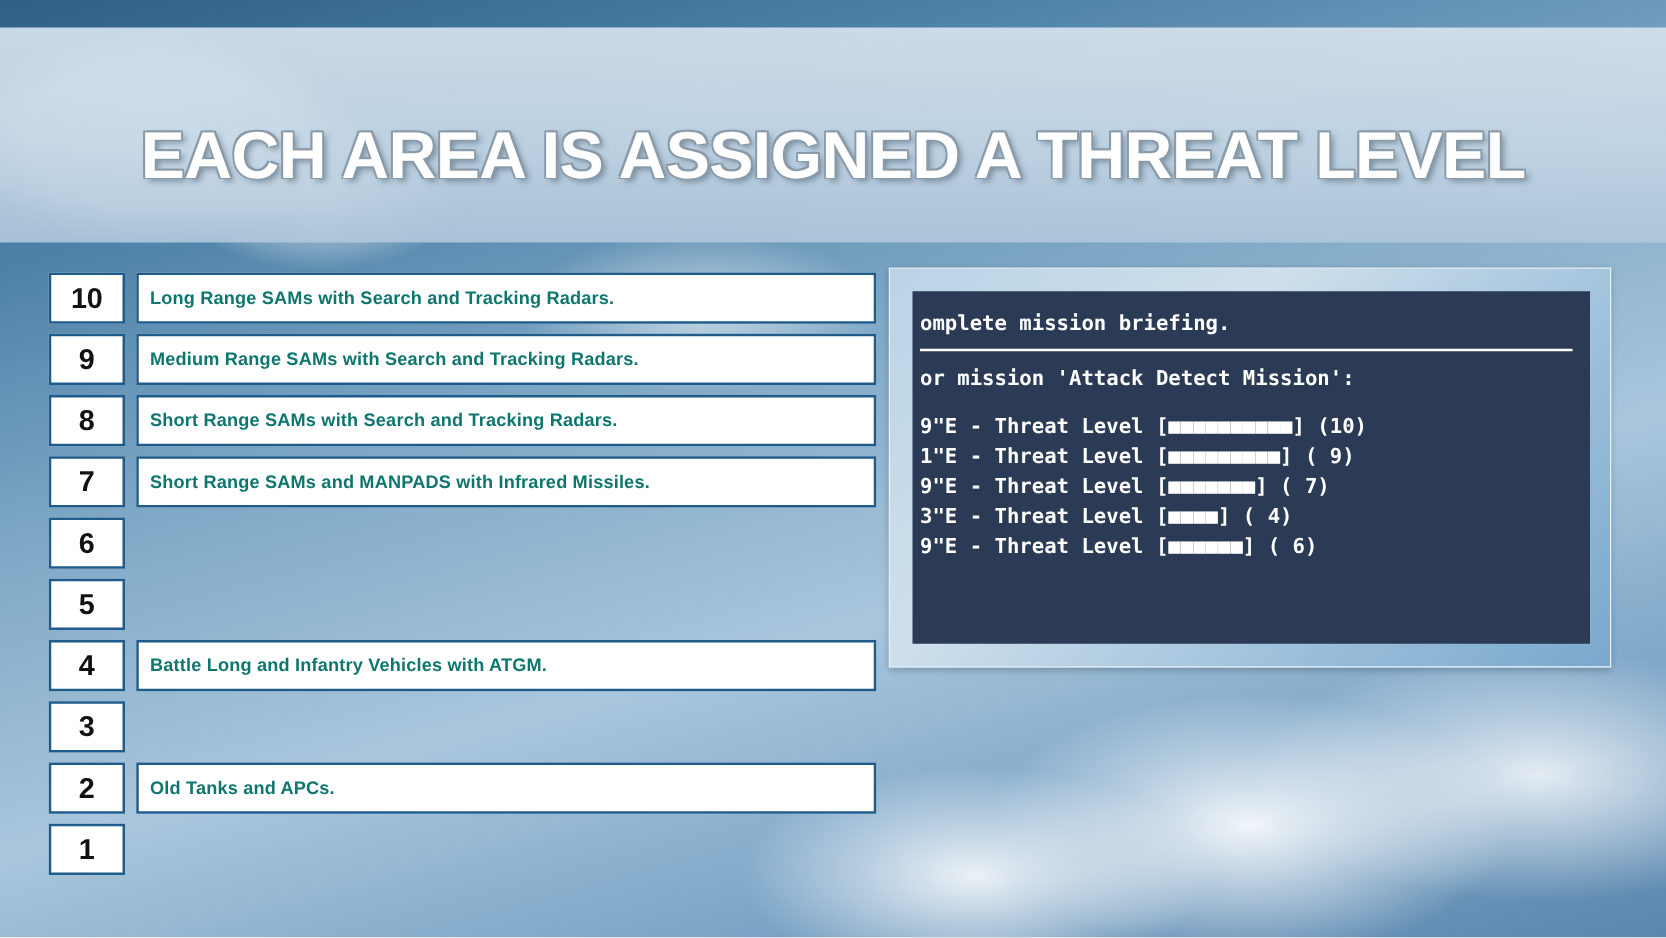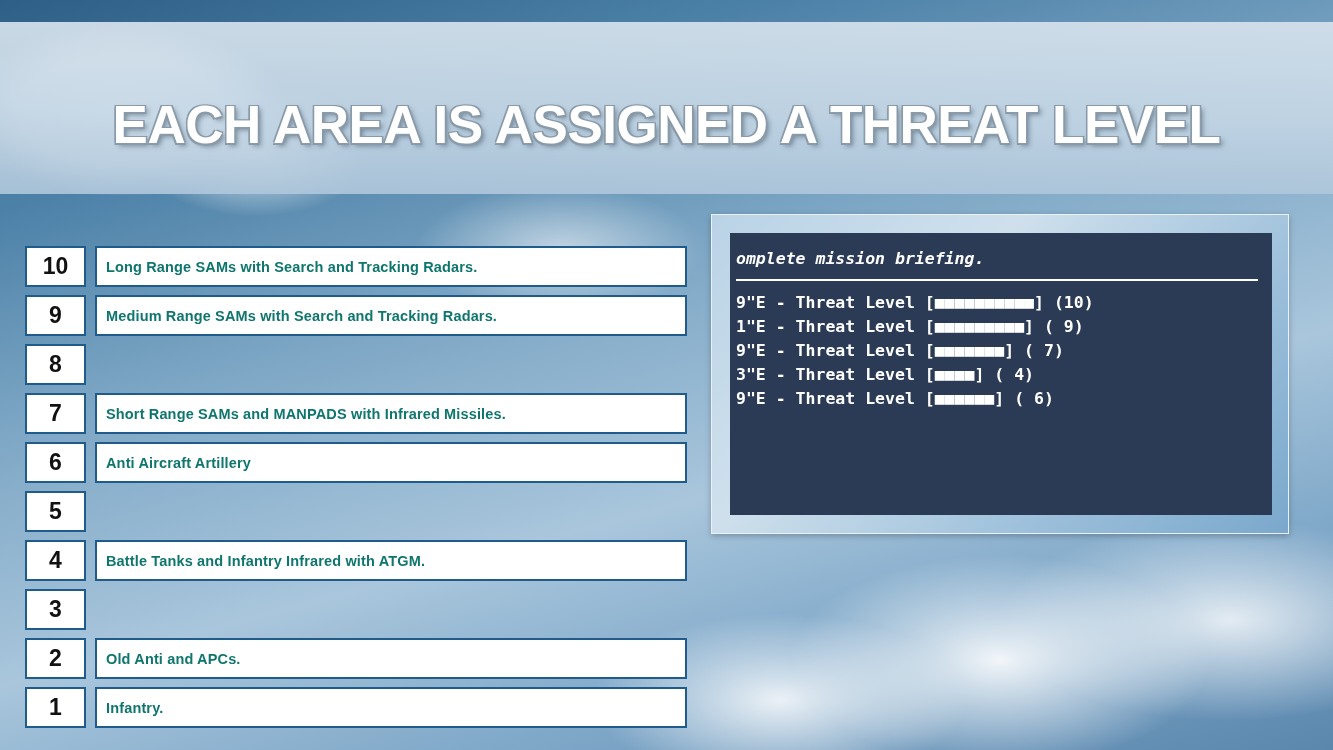--- a/index.html
+++ b/index.html
@@ -42,23 +42,22 @@
     color: #ffffff;
     text-shadow:
       -1.5px -1.5px 0 #8a9aa8, 1.5px -1.5px 0 #8a9aa8,
       -1.5px 1.5px 0 #8a9aa8, 1.5px 1.5px 0 #8a9aa8,
       3px 3px 5px rgba(60,80,95,0.55);
     font-family: "Liberation Sans", sans-serif;
   }
   
   #threat-list {
     position: absolute;
-    left: 25px; top: 218px;
+    left: 39px; top: 218px;
     width: 662px;
-    margin-top: 28px;
   }
   .threat-row {
     display: flex;
     align-items: stretch;
     height: 41px;
     margin-bottom: 8px;
   }
   .threat-num {
     width: 61px;
     background: #ffffff;
@@ -102,21 +101,21 @@
   }
   .term-line {
     color: #ffffff;
     font-family: "DejaVu Sans Mono", "Liberation Mono", monospace;
     font-size: 16.5px;
     font-weight: bold;
     white-space: pre;
     padding-left: 6px;
     line-height: 24px;
   }
-  #term-head { padding-bottom: 2px; font-style: italic; }
+  #term-head { padding-bottom: 2px; }
   #term-rule {
     height: 2px;
     background: #ffffff;
     margin: 6px 14px 10px 6px;
   }
   #term-sub { margin-bottom: 14px; }
   .term-threat { line-height: 24px; }
 </style>
 </head>
 <body>
@@ -134,61 +133,61 @@
       <div class="threat-desc">Long Range SAMs with Search and Tracking Radars.</div>
     </div>
 
     <div class="threat-row">
       <div class="threat-num">9</div>
       <div class="threat-desc">Medium Range SAMs with Search and Tracking Radars.</div>
     </div>
 
     <div class="threat-row">
       <div class="threat-num">8</div>
+      <div class="threat-desc">Short Range SAMs with Search and Tracking Radars.</div>
     </div>
 
     <div class="threat-row">
       <div class="threat-num">7</div>
       <div class="threat-desc">Short Range SAMs and MANPADS  with Infrared Missiles.</div>
     </div>
 
     <div class="threat-row">
       <div class="threat-num">6</div>
-      <div class="threat-desc">Anti Aircraft Artillery</div>
     </div>
 
     <div class="threat-row">
       <div class="threat-num">5</div>
     </div>
 
     <div class="threat-row">
       <div class="threat-num">4</div>
-      <div class="threat-desc">Battle Tanks and Infantry Infrared with ATGM.</div>
+      <div class="threat-desc">Battle Long and Infantry Vehicles with ATGM.</div>
     </div>
 
     <div class="threat-row">
       <div class="threat-num">3</div>
     </div>
 
     <div class="threat-row">
       <div class="threat-num">2</div>
-      <div class="threat-desc">Old Anti and APCs.</div>
+      <div class="threat-desc">Old Tanks and APCs.</div>
     </div>
 
     <div class="threat-row">
       <div class="threat-num">1</div>
-      <div class="threat-desc">Infantry.</div>
     </div>
 
   </div>
 
   <div id="terminal-panel">
     <div id="terminal-window">
       <div id="term-head" class="term-line">omplete mission briefing.</div>
       <div id="term-rule"></div>
+      <div id="term-sub" class="term-line">or mission 'Attack Detect Mission':</div>
       <div class="term-line term-threat">9"E - Threat Level [■■■■■■■■■■] (10)</div>
       <div class="term-line term-threat">1"E - Threat Level [■■■■■■■■■] ( 9)</div>
       <div class="term-line term-threat">9"E - Threat Level [■■■■■■■] ( 7)</div>
       <div class="term-line term-threat">3"E - Threat Level [■■■■] ( 4)</div>
       <div class="term-line term-threat">9"E - Threat Level [■■■■■■] ( 6)</div>
     </div>
   </div>
 
 </div>
 

